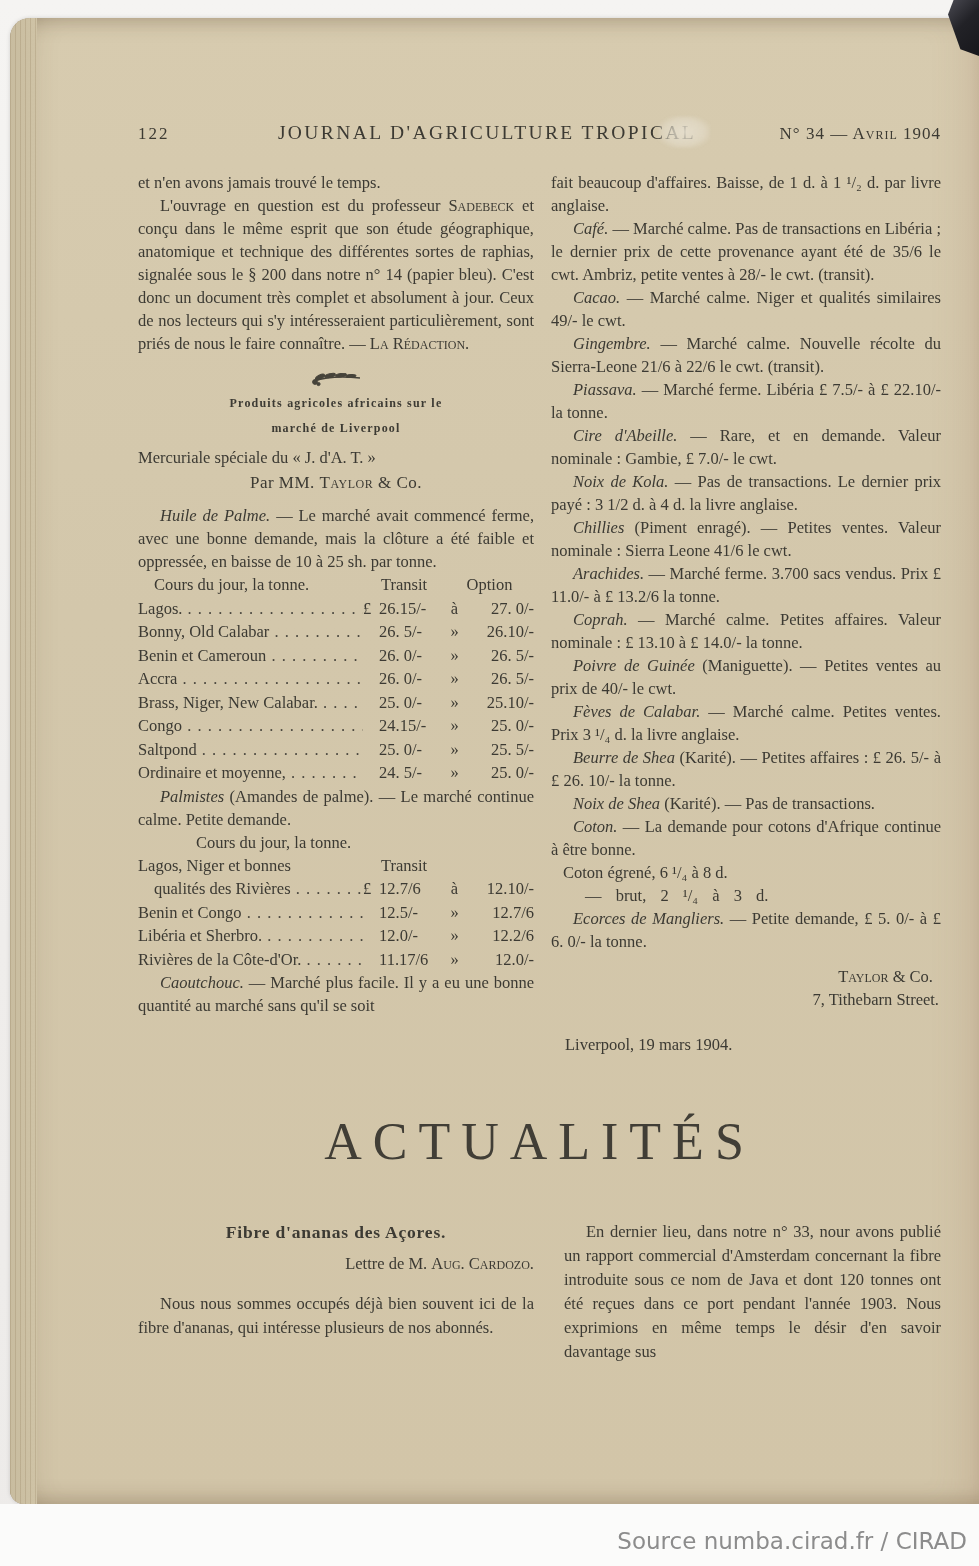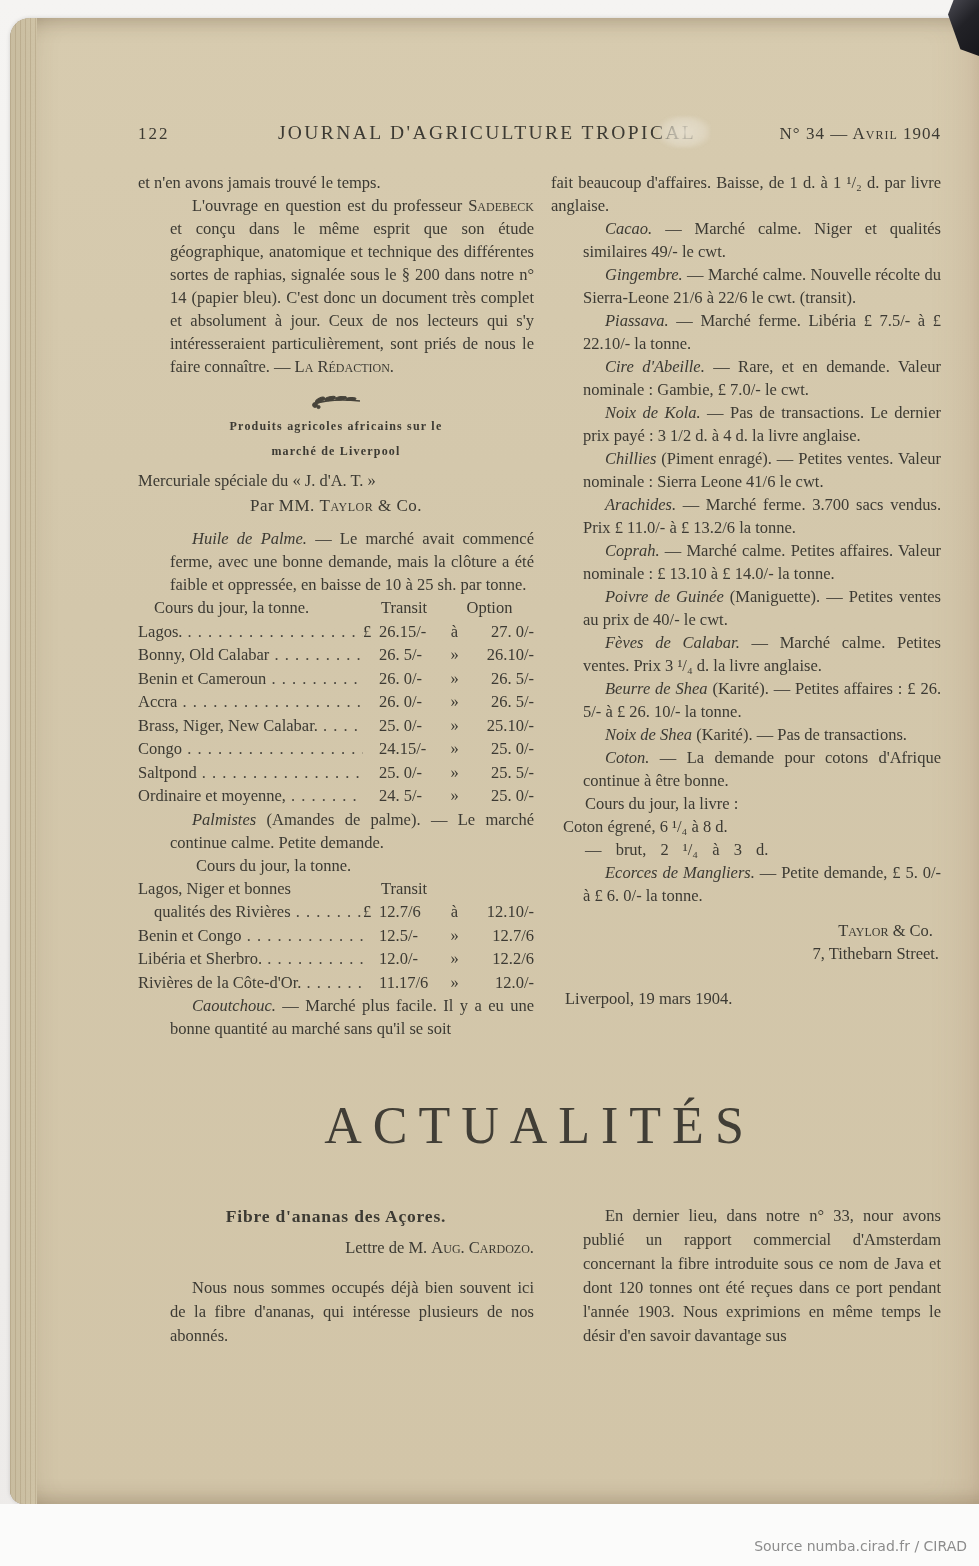--- a/index.html
+++ b/index.html
@@ -34,21 +34,21 @@
   .jtitle{flex:1;text-align:center;font-size:19.5px;letter-spacing:2.4px;position:relative;white-space:nowrap;}
   .title-smudge{position:absolute;right:36px;top:-6px;width:52px;height:32px;
     background:radial-gradient(ellipse at center,rgba(229,222,205,.95) 0%,rgba(229,222,205,.55) 55%,rgba(229,222,205,0) 80%);
     filter:blur(1px);}
   .issue{width:195px;text-align:right;font-size:17px;font-variant:small-caps;letter-spacing:1px;white-space:nowrap;}
   
   .cols{display:flex;gap:17px;margin-top:26px;font-size:16.5px;line-height:23px;text-align:justify;}
   .col-l{width:396px;}
   .col-r{flex:1;}
   p{margin:0;}
-  .ind{text-indent:22px;margin-left:32px;}
+  .ind{text-indent:22px;}
   .sc{font-variant:small-caps;}
   i.lead{font-style:italic;}
   
   .orn{text-align:center;margin:10px 0 6px;height:20px;}
   .orn svg{vertical-align:middle;}
   
   .h-sec{text-align:center;font-weight:bold;font-size:12px;line-height:25px;letter-spacing:1.2px;margin-top:4px;}
   .h-sub{text-align:left;font-size:16.5px;margin-top:5px;}
   .h-by{text-align:center;font-size:17px;margin:2px 0 10px;letter-spacing:.5px;}
   
@@ -69,34 +69,34 @@
   .cours-l{text-indent:34px;}
   .coton1{text-indent:12px;}
   .coton2{text-indent:34px;word-spacing:10px;}
   .sig{text-align:right;margin-top:12px;padding-right:8px;}
   .sig2{text-align:right;padding-right:2px;}
   .dateline{margin-top:22px;text-indent:14px;}
   
   .actu{margin-top:56px;text-align:center;font-size:52px;line-height:60px;
     letter-spacing:11px;color:#413e36;font-weight:500;}
   
-  .cols-b{display:flex;gap:17px;margin-top:48px;font-size:16.5px;line-height:24px;text-align:justify;}
+  .cols-b{display:flex;gap:30px;margin-top:48px;font-size:16.5px;line-height:24px;text-align:justify;}
   .b-title{text-align:center;font-weight:bold;font-size:17.5px;letter-spacing:.8px;}
   .b-letter{text-align:right;margin:8px 0 16px;}
   
   .clamp-top{position:absolute;right:0;top:0;width:31px;height:56px;
     background:linear-gradient(135deg,#4a4a52 0%,#222227 45%,#17171b 100%);
     clip-path:polygon(18% 0,100% 0,100% 100%,40% 88%,0 26%);}
   .clamp-bottom{position:absolute;right:0;top:1506px;width:23px;height:34px;
     background:linear-gradient(120deg,#3a3a42,#1c1c21);transform:skewX(-7deg);}
   
   .footer{position:absolute;left:0;right:0;bottom:0;height:62px;background:#fbfbfa;}
   .footer-text{position:absolute;right:12px;bottom:12px;
     font-family:"DejaVu Sans","Liberation Sans",sans-serif;
-    font-size:14px;color:#8c8c8c;}
+    font-size:23px;color:#8c8c8c;}
 </style>
 </head>
 <body>
 
 <div class="page">
   <div class="spine"></div>
 
   <div class="content">
 
     <div class="runhead">
@@ -236,35 +236,35 @@
               <span class="tv2">12.0/-</span>
             </div>
         </div>
 
         <p class="ind"><i class="lead">Caoutchouc.</i> <span>— Marché plus facile. Il y a eu une bonne quantité au marché sans qu'il se soit</span></p>
       </div>
 
       <div class="col-r">
         <p>fait beaucoup d'affaires. Baisse, de 1 d. à 1 ¹/₂ d. par livre anglaise.</p>
 
+        <p class="ind"><i class="lead">Café.</i> <span></span> <span>— Marché calme. Pas de transactions en Libéria ; le dernier prix de cette provenance ayant été de 35/6 le cwt. Ambriz, petite ventes à 28/- le cwt. (transit).</span></p>
         <p class="ind"><i class="lead">Cacao.</i> <span></span> <span>— Marché calme. Niger et qualités similaires 49/- le cwt.</span></p>
         <p class="ind"><i class="lead">Gingembre.</i> <span></span> <span>— Marché calme. Nouvelle récolte du Sierra-Leone 21/6 à 22/6 le cwt. (transit).</span></p>
         <p class="ind"><i class="lead">Piassava.</i> <span></span> <span>— Marché ferme. Libéria £ 7.5/- à £ 22.10/- la tonne.</span></p>
         <p class="ind"><i class="lead">Cire d'Abeille.</i> <span></span> <span>— Rare, et en demande. Valeur nominale : Gambie, £ 7.0/- le cwt.</span></p>
         <p class="ind"><i class="lead">Noix de Kola.</i> <span></span> <span>— Pas de transactions. Le dernier prix payé : 3 1/2 d. à 4 d. la livre anglaise.</span></p>
         <p class="ind"><i class="lead">Chillies</i> <span>(Piment enragé).</span> <span>— Petites ventes. Valeur nominale : Sierra Leone 41/6 le cwt.</span></p>
         <p class="ind"><i class="lead">Arachides.</i> <span></span> <span>— Marché ferme. 3.700 sacs vendus. Prix £ 11.0/- à £ 13.2/6 la tonne.</span></p>
         <p class="ind"><i class="lead">Coprah.</i> <span></span> <span>— Marché calme. Petites affaires. Valeur nominale : £ 13.10 à £ 14.0/- la tonne.</span></p>
         <p class="ind"><i class="lead">Poivre de Guinée</i> <span>(Maniguette).</span> <span>— Petites ventes au prix de 40/- le cwt.</span></p>
         <p class="ind"><i class="lead">Fèves de Calabar.</i> <span></span> <span>— Marché calme. Petites ventes. Prix 3 ¹/₄ d. la livre anglaise.</span></p>
         <p class="ind"><i class="lead">Beurre de Shea</i> <span>(Karité).</span> <span>— Petites affaires : £ 26. 5/- à £ 26. 10/- la tonne.</span></p>
         <p class="ind"><i class="lead">Noix de Shea</i> <span>(Karité).</span> <span>— Pas de transactions.</span></p>
         <p class="ind"><i class="lead">Coton.</i> <span></span> <span>— La demande pour cotons d'Afrique continue à être bonne.</span></p>
 
-        <p class="cours-l">Cours du jour, la livre :</p>
         <p class="coton1">Coton égrené, 6 ¹/₄ à 8 d.</p>
         <p class="coton2">— brut, 2 ¹/₄ à 3 d.</p>
 
         <p class="ind"><i class="lead">Ecorces de Mangliers.</i> <span>— Petite demande, £ 5. 0/- à £ 6. 0/- la tonne.</span></p>
 
         <p class="sig"><span class="sc">Taylor</span><span> &amp; Co.</span></p>
         <p class="sig2">7, Tithebarn Street.</p>
         <p class="dateline">Liverpool, 19 mars 1904.</p>
       </div>
     </div>

